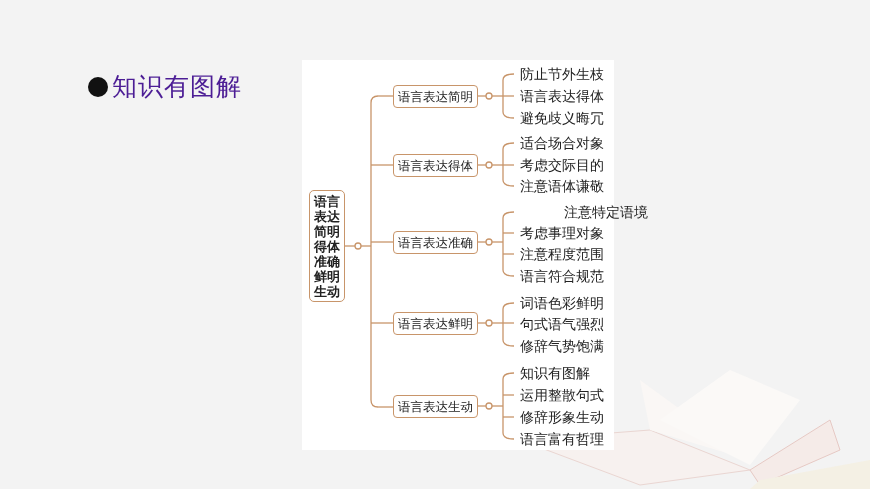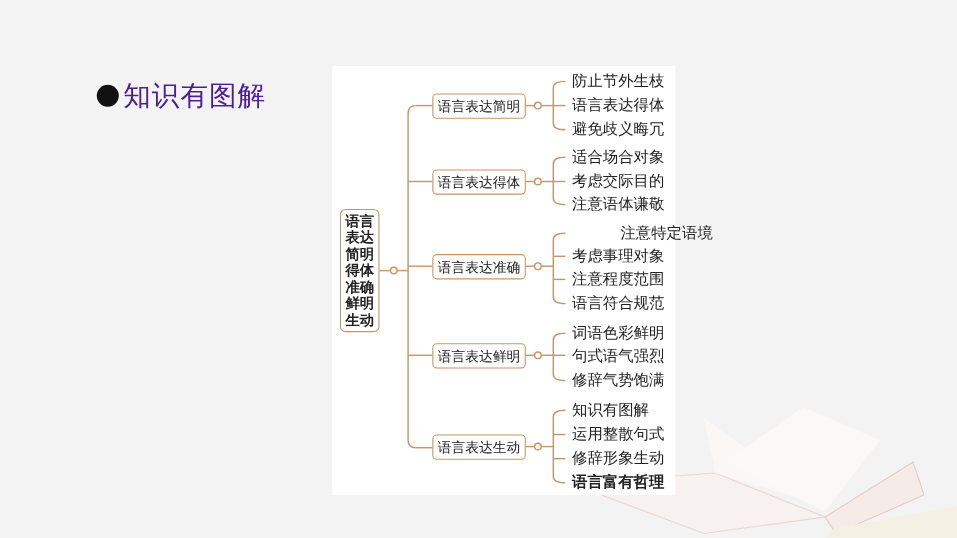--- a/index.html
+++ b/index.html
@@ -128,13 +128,13 @@
 <div class="leaf" style="top:246px;">注意程度范围</div>
 <div class="leaf" style="top:268px;">语言符合规范</div>
 
 <div class="leaf" style="top:295px;text-align:center;">词语色彩鲜明</div>
 <div class="leaf" style="top:316px;">句式语气强烈</div>
 <div class="leaf" style="top:338px;">修辞气势饱满</div>
 
 <div class="leaf" style="top:365px;">知识有图解</div>
 <div class="leaf" style="top:387px;">运用整散句式</div>
 <div class="leaf" style="top:409px;">修辞形象生动</div>
-<div class="leaf" style="top:431px;font-weight:bold;">语言富有哲理</div>
+<div class="leaf" style="top:431px;">语言富有哲理</div>
 
 </body></html>

